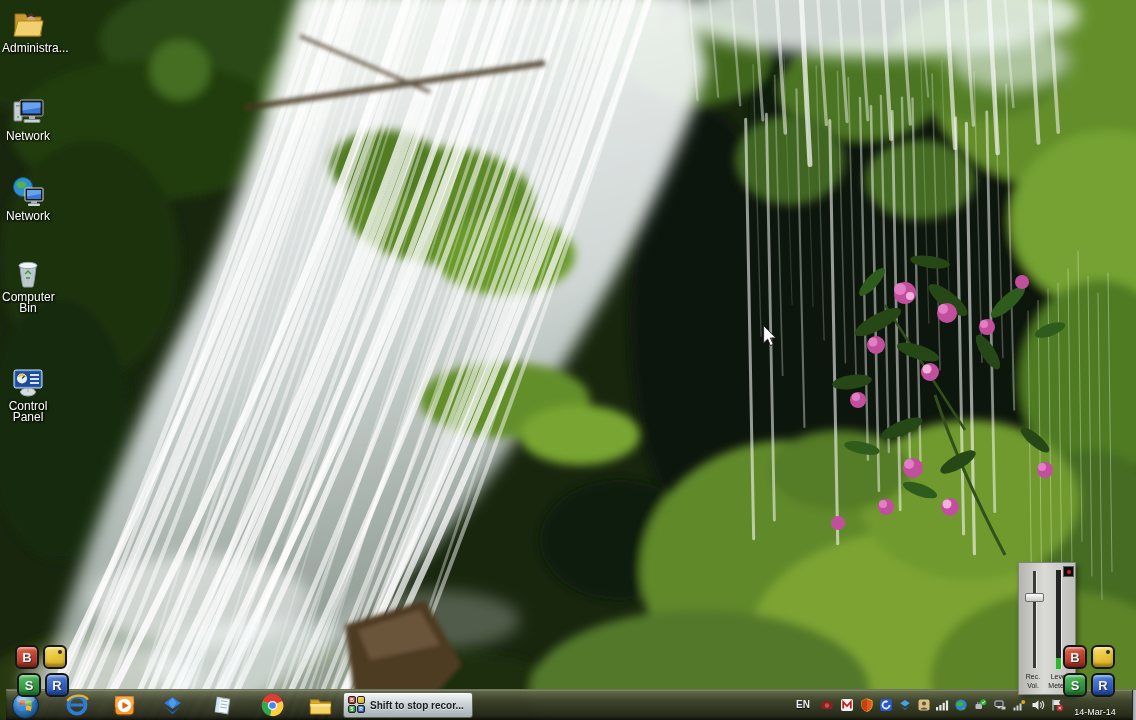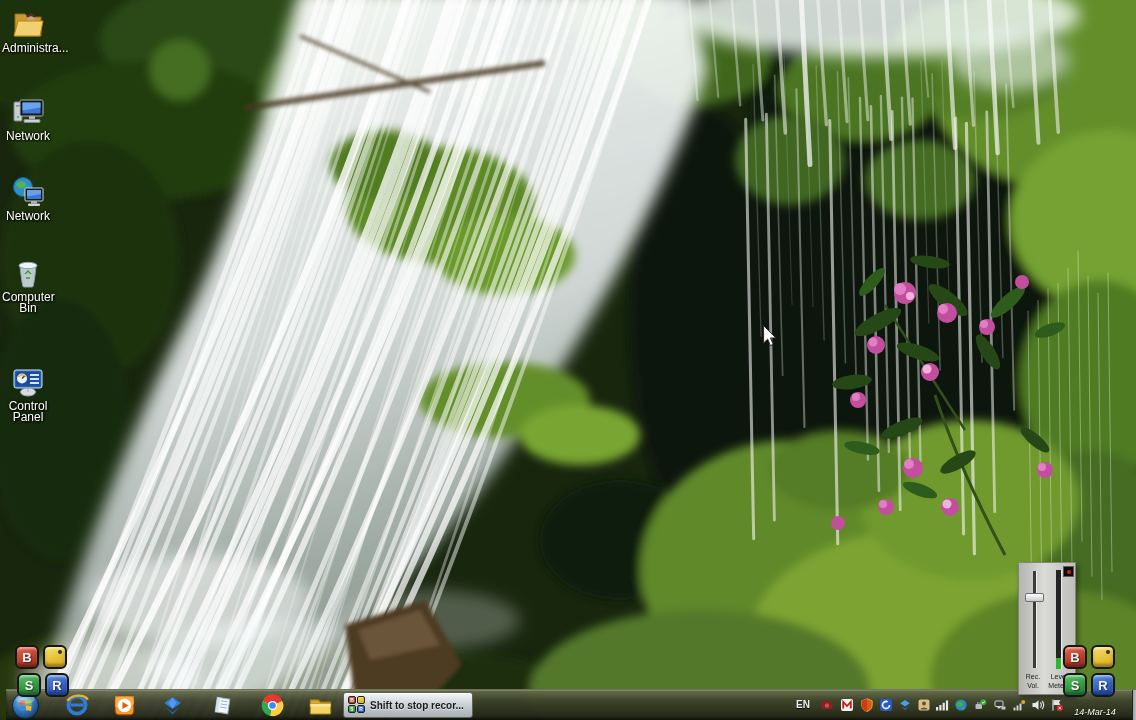--- a/index.html
+++ b/index.html
@@ -56,21 +56,21 @@
   .rec-label{font-size:10px;font-weight:bold;color:#1c1c1c;white-space:nowrap;overflow:hidden;
              text-shadow:0 1px 0 rgba(255,255,255,.55);}
   .mini-grid{position:relative;width:18px;height:18px;flex:0 0 18px;}
   .mini-tile{position:absolute;width:8px;height:8px;border-radius:2px;border:1px solid #222;box-sizing:border-box;
              display:flex;align-items:center;justify-content:center;}
   .mini-tile span{font-size:5px;font-weight:bold;color:#fff;line-height:5px;}
   .tray-lang{position:absolute;left:790px;top:9px;font-size:10px;font-weight:bold;color:#f0f0f0;
              text-shadow:0 1px 1px #000;z-index:11;}
   .tray-ic{position:absolute;top:8px;width:14px;height:14px;}
   .tray-date{position:absolute;left:1058px;bottom:3px;width:62px;text-align:center;font-size:9px;
-             color:#fff;text-shadow:0 1px 1px #000;font-style:italic;}
+             color:#fff;text-shadow:0 1px 1px #000;}
   .show-desktop{position:absolute;right:0;top:0;width:10px;height:30px;
                 background:linear-gradient(90deg,#9ba1a7,#d6dbdf 60%,#c2c8cc);
                 border-left:1px solid #24261a;box-sizing:border-box;}
   #cursor{position:absolute;left:762px;top:325px;z-index:40;}
 </style>
 </head>
 <body>
 
 <svg id="wallpaper" width="1136" height="720" viewBox="0 0 1136 720">
   <defs>

